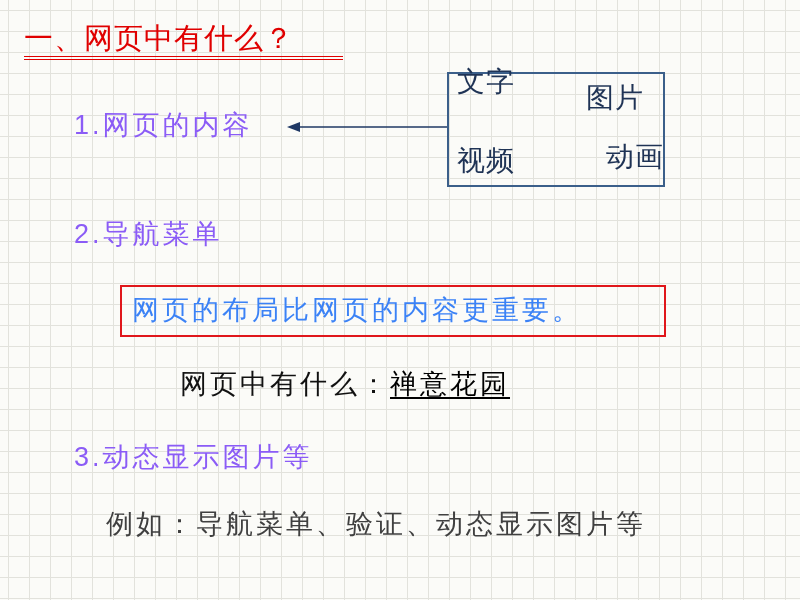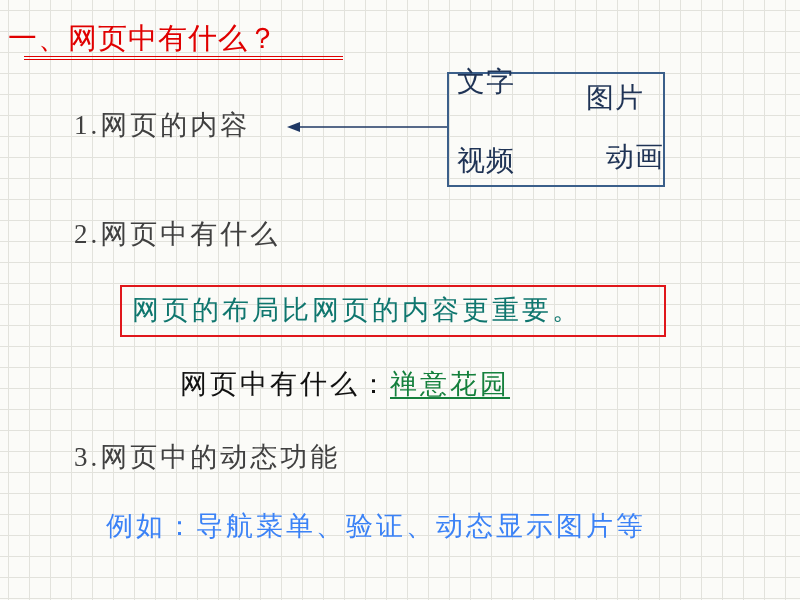--- a/index.html
+++ b/index.html
@@ -15,41 +15,41 @@
       background-image:
         linear-gradient(to right, #e2e2dc 1px, transparent 1px),
         linear-gradient(to bottom, #e2e2dc 1px, transparent 1px);
       background-size: 21px 21px;
       background-position: 8px 10px;
       font-family: "DejaVu Sans", sans-serif;
     }
     .abs { position: absolute; white-space: nowrap; }
 
     .title {
-      left: 8px;
+      left: 24px;
       top: 20px;
       font-size: 29px;
       color: #e00000;
       letter-spacing: 1px;
       line-height: 36px;
     }
     .title-underline {
       left: 24px;
       top: 56px;
       width: 319px;
       height: 4px;
       border-top: 1px solid #e00000;
       border-bottom: 1px solid #e00000;
       box-sizing: border-box;
     }
 
     .heading {
-      font-family: Liberation Serif, serif;
+      font-family: Liberation Sans, sans-serif;
       font-size: 27px;
-      color: #404040;
+      color: #8b5cf6;
       letter-spacing: 3px;
       line-height: 34px;
     }
     .h1 { left: 74px; top: 108px; }
     .h2 { left: 74px; top: 217px; }
     .h3 { left: 74px; top: 440px; }
 
     .media-box {
       left: 447px;
       top: 72px;
@@ -83,47 +83,47 @@
       width: 546px;
       height: 52px;
       border: 2px solid #e0161b;
       box-sizing: border-box;
     }
     .note-text {
       left: 132px;
       top: 292px;
       font-family: "DejaVu Serif", serif;
       font-size: 27px;
-      color: #0f766e;
+      color: #3b82f6;
       letter-spacing: 3px;
       line-height: 36px;
     }
 
     .example-line {
       left: 180px;
       top: 366px;
       font-family: "DejaVu Serif", serif;
       font-size: 27px;
       color: #111;
       letter-spacing: 3px;
       line-height: 36px;
     }
     .example-link {
-      color: #15803d;
+      color: #000000;
       text-decoration: underline;
       text-underline-offset: 4px;
       cursor: pointer;
     }
 
     .dynamic-line {
       left: 106px;
       top: 508px;
-      font-family: Liberation Sans, sans-serif;
+      font-family: Liberation Mono, monospace;
       font-size: 27px;
-      color: #3b82f6;
+      color: #404040;
       letter-spacing: 3px;
       line-height: 36px;
     }
   </style>
 </head>
 <body>
 
 <div class="abs title">一、网页中有什么？</div>
 <div class="abs title-underline"></div>
 
@@ -136,27 +136,27 @@
   <polygon points="0,7 13,2 13,12" fill="#1f3864"></polygon>
 </svg>
 
 <div class="abs media-box"></div>
 <div class="abs media-item mi-0">文字</div>
 <div class="abs media-item mi-1">图片</div>
 <div class="abs media-item mi-2">视频</div>
 <div class="abs media-item mi-3">动画</div>
 
 <div class="abs heading h2">
-  <span>2.</span><span>网页中有什么</span>
+  <span>2.</span><span>导航菜单</span>
 </div>
 
 <div class="abs note-box"></div>
 <div class="abs note-text">网页的布局比网页的内容更重要。</div>
 
 <div class="abs example-line">
   <span>网页中有什么：</span><a class="example-link">禅意花园</a>
 </div>
 
 <div class="abs heading h3">
-  <span>3.</span><span>网页中的动态功能</span>
+  <span>3.</span><span>动态显示图片等</span>
 </div>
 
 <div class="abs dynamic-line">例如：导航菜单、验证、动态显示图片等</div>
 
 </body></html>

